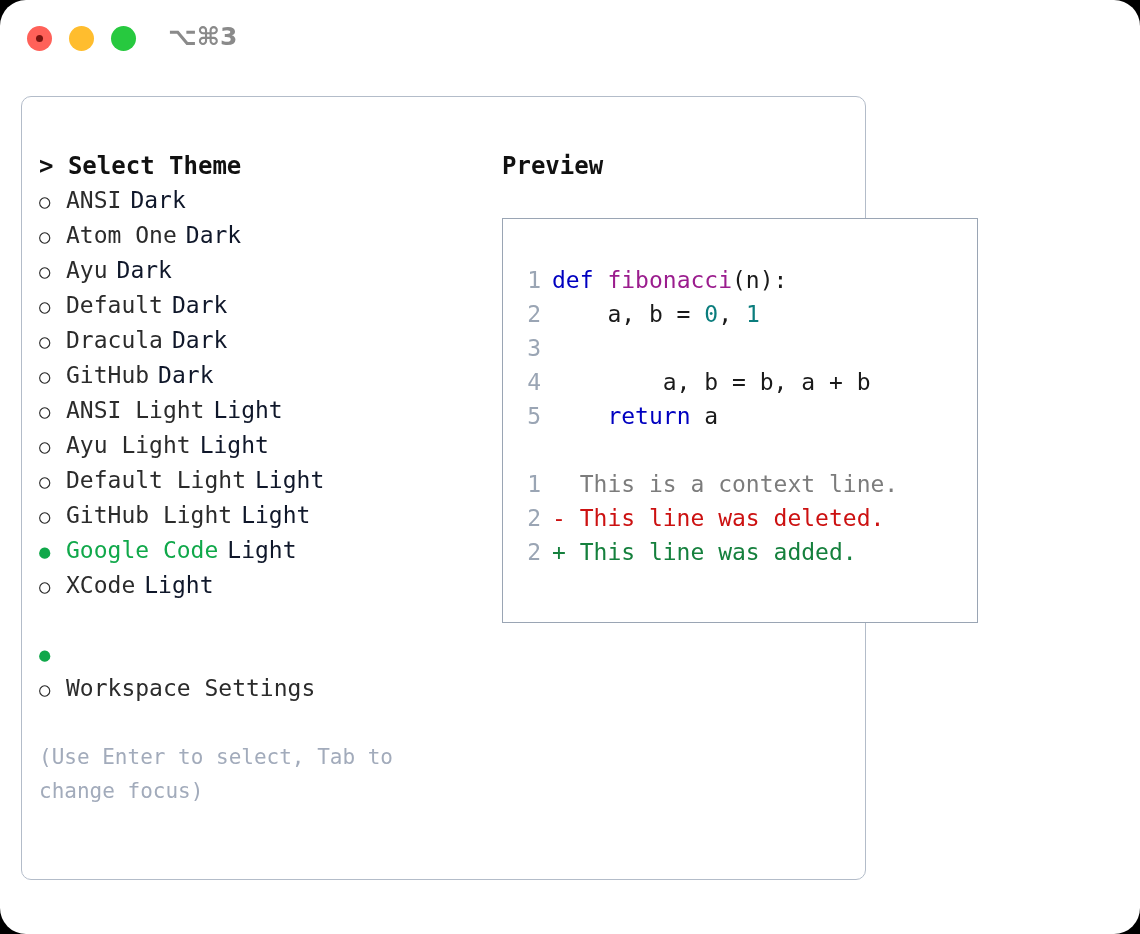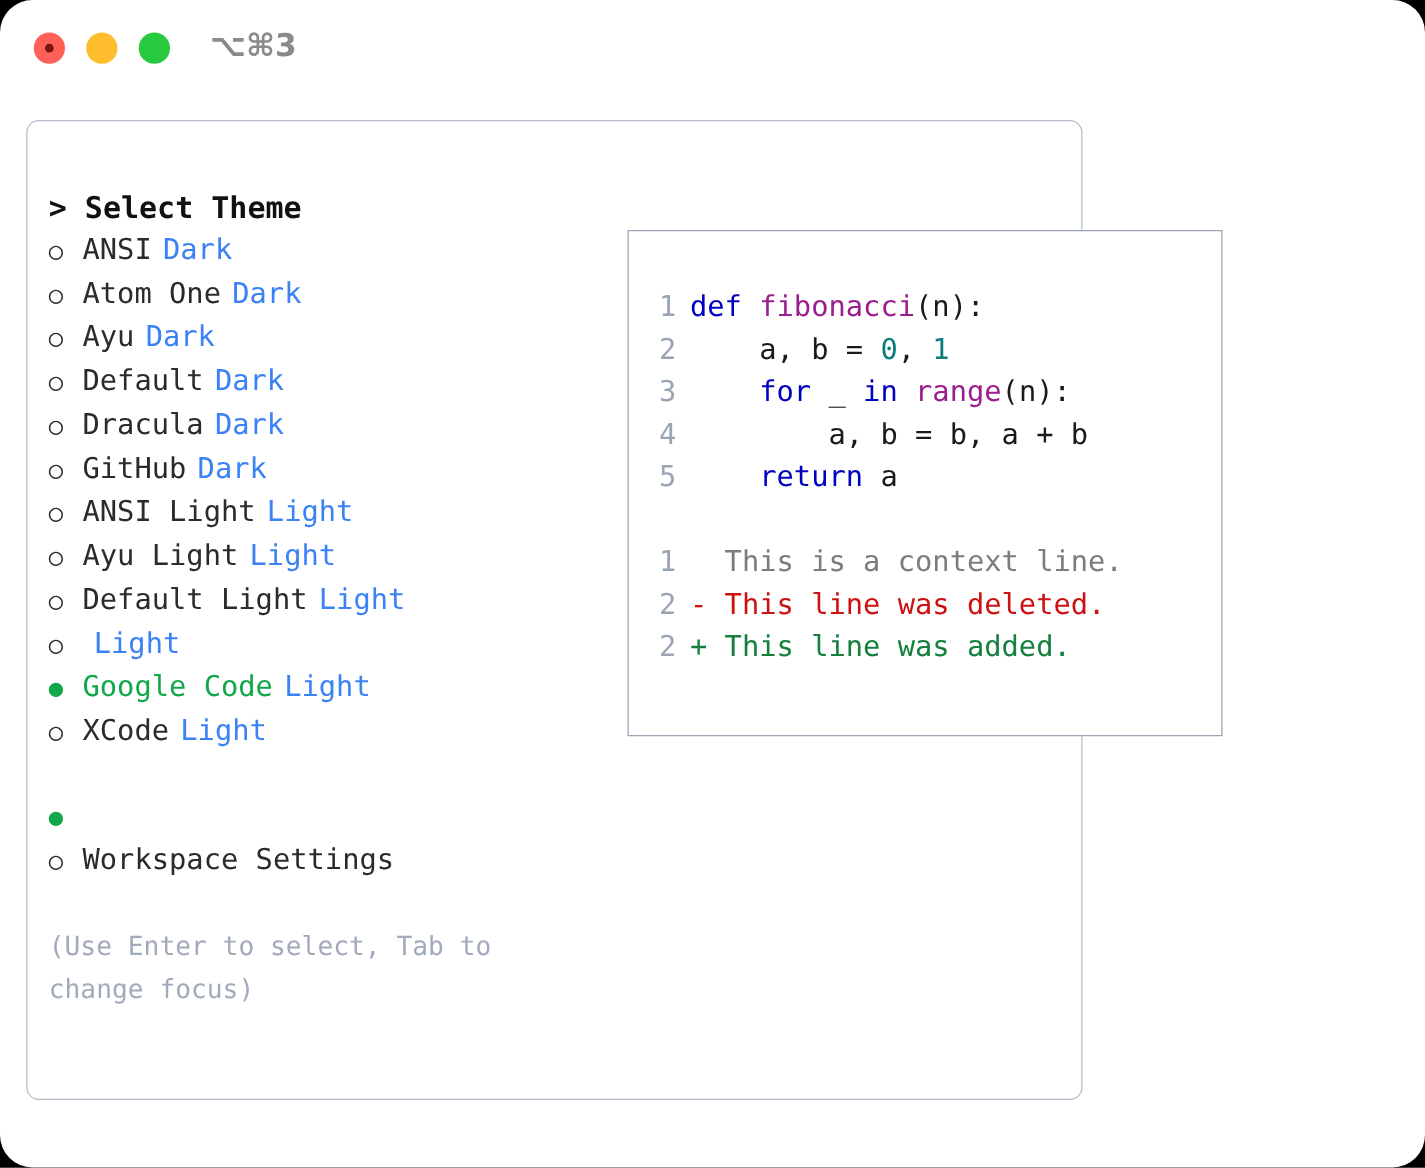--- a/index.html
+++ b/index.html
@@ -119,21 +119,21 @@
     display: inline-block;
     width: 27px;
     flex: 0 0 27px;
     font-size: 19px;
     color: #2b2b2b;
   }
   .opt-row.selected .opt-marker { color: #10a84a; }
   .opt-row.selected .opt-label  { color: #10a84a; }
   .opt-label { color: #2b2b2b; }
   .opt-variant {
-    color: #3b82f6;
+    color: #0f172a;
     margin-left: 9px;
   }
 
   .group-title {
     font-size: 23px;
     color: #2b2b2b;
     line-height: 34px;
     padding-left: 27px;
     white-space: pre;
   }
@@ -224,43 +224,44 @@
         <div class="opt-list" id="theme-options">
             <div class="opt-row"><span class="opt-marker">○</span><span class="opt-label">ANSI</span><span class="opt-variant">Dark</span></div>
             <div class="opt-row"><span class="opt-marker">○</span><span class="opt-label">Atom One</span><span class="opt-variant">Dark</span></div>
             <div class="opt-row"><span class="opt-marker">○</span><span class="opt-label">Ayu</span><span class="opt-variant">Dark</span></div>
             <div class="opt-row"><span class="opt-marker">○</span><span class="opt-label">Default</span><span class="opt-variant">Dark</span></div>
             <div class="opt-row"><span class="opt-marker">○</span><span class="opt-label">Dracula</span><span class="opt-variant">Dark</span></div>
             <div class="opt-row"><span class="opt-marker">○</span><span class="opt-label">GitHub</span><span class="opt-variant">Dark</span></div>
             <div class="opt-row"><span class="opt-marker">○</span><span class="opt-label">ANSI Light</span><span class="opt-variant">Light</span></div>
             <div class="opt-row"><span class="opt-marker">○</span><span class="opt-label">Ayu Light</span><span class="opt-variant">Light</span></div>
             <div class="opt-row"><span class="opt-marker">○</span><span class="opt-label">Default Light</span><span class="opt-variant">Light</span></div>
-            <div class="opt-row"><span class="opt-marker">○</span><span class="opt-variant">Light</span></div>
+            <div class="opt-row"><span class="opt-marker">○</span><span class="opt-label">GitHub Light</span><span class="opt-variant">Light</span></div>
             <div class="opt-row selected"><span class="opt-marker">●</span><span class="opt-label">Google Code</span><span class="opt-variant">Light</span></div>
             <div class="opt-row"><span class="opt-marker">○</span><span class="opt-label">XCode</span><span class="opt-variant">Light</span></div>
           </div>
 
         <div class="spacer-line"></div>
 
         <div class="opt-list" id="apply-options">
             <div class="opt-row selected"><span class="opt-marker">●</span></div>
             <div class="opt-row"><span class="opt-marker">○</span><span class="opt-label">Workspace Settings</span></div>
           </div>
 
         <div class="spacer-line"></div>
 
         <div class="hint">(Use Enter to select, Tab to change focus)</div>
       </div>
 
       <div class="right-col">
+        <div class="section-header">Preview</div>
         <div class="preview-box">
           <div class="code-area" id="code-area">
               <div class="code-line"><span class="lineno">1</span><span class="code-text"><span class="tok-kw">def </span><span class="tok-fn">fibonacci</span><span class="tok-plain">(n):</span></span></div>
               <div class="code-line"><span class="lineno">2</span><span class="code-text"><span class="tok-plain">    a, b = </span><span class="tok-num">0</span><span class="tok-plain">, </span><span class="tok-num">1</span></span></div>
-              <div class="code-line"><span class="lineno">3</span><span class="code-text"><span class="tok-plain">    </span><span class="tok-kw">for</span><span class="tok-plain"> _ </span><span class="tok-kw">in</span><span class="tok-plain"> </span><span class="tok-fn">range</span><span class="tok-plain">(n):</span></span></div>
+              <div class="code-line"><span class="lineno">3</span></div>
               <div class="code-line"><span class="lineno">4</span><span class="code-text"><span class="tok-plain">        a, b = b, a + b</span></span></div>
               <div class="code-line"><span class="lineno">5</span><span class="code-text"><span class="tok-plain">    </span><span class="tok-kw">return</span><span class="tok-plain"> a</span></span></div>
               <div class="gap-line"></div>
               <div class="code-line"><span class="lineno">1</span><span class="code-text diff-ctx">  This is a context line.</span></div>
               <div class="code-line"><span class="lineno">2</span><span class="code-text diff-del">- This line was deleted.</span></div>
               <div class="code-line"><span class="lineno">2</span><span class="code-text diff-add">+ This line was added.</span></div>
             </div>
         </div>
       </div>
 

